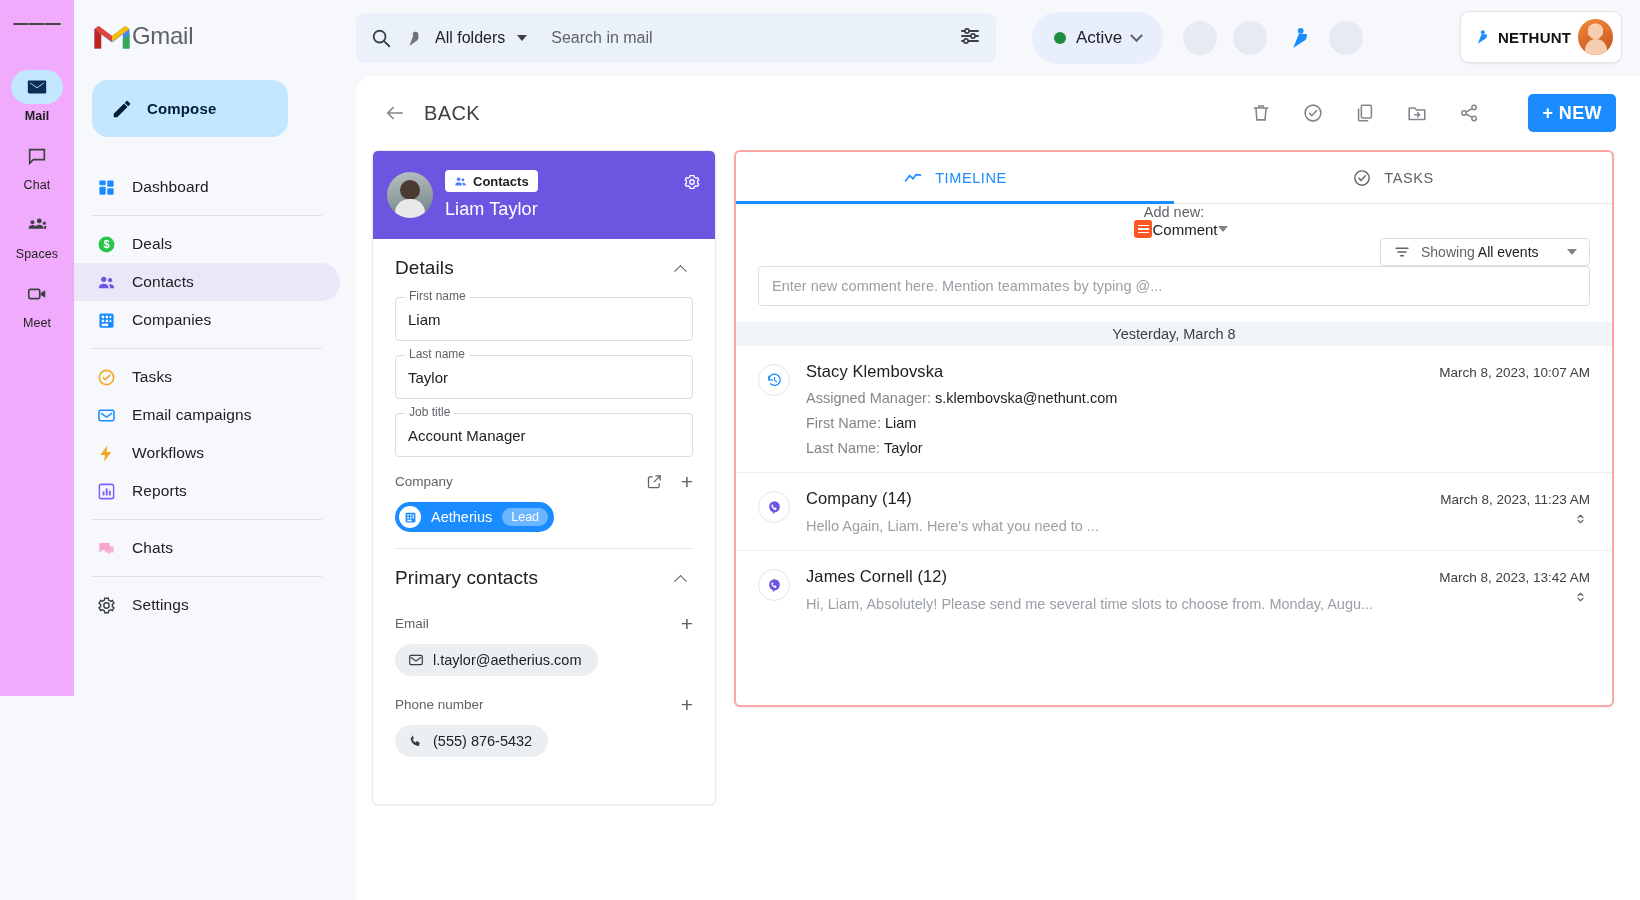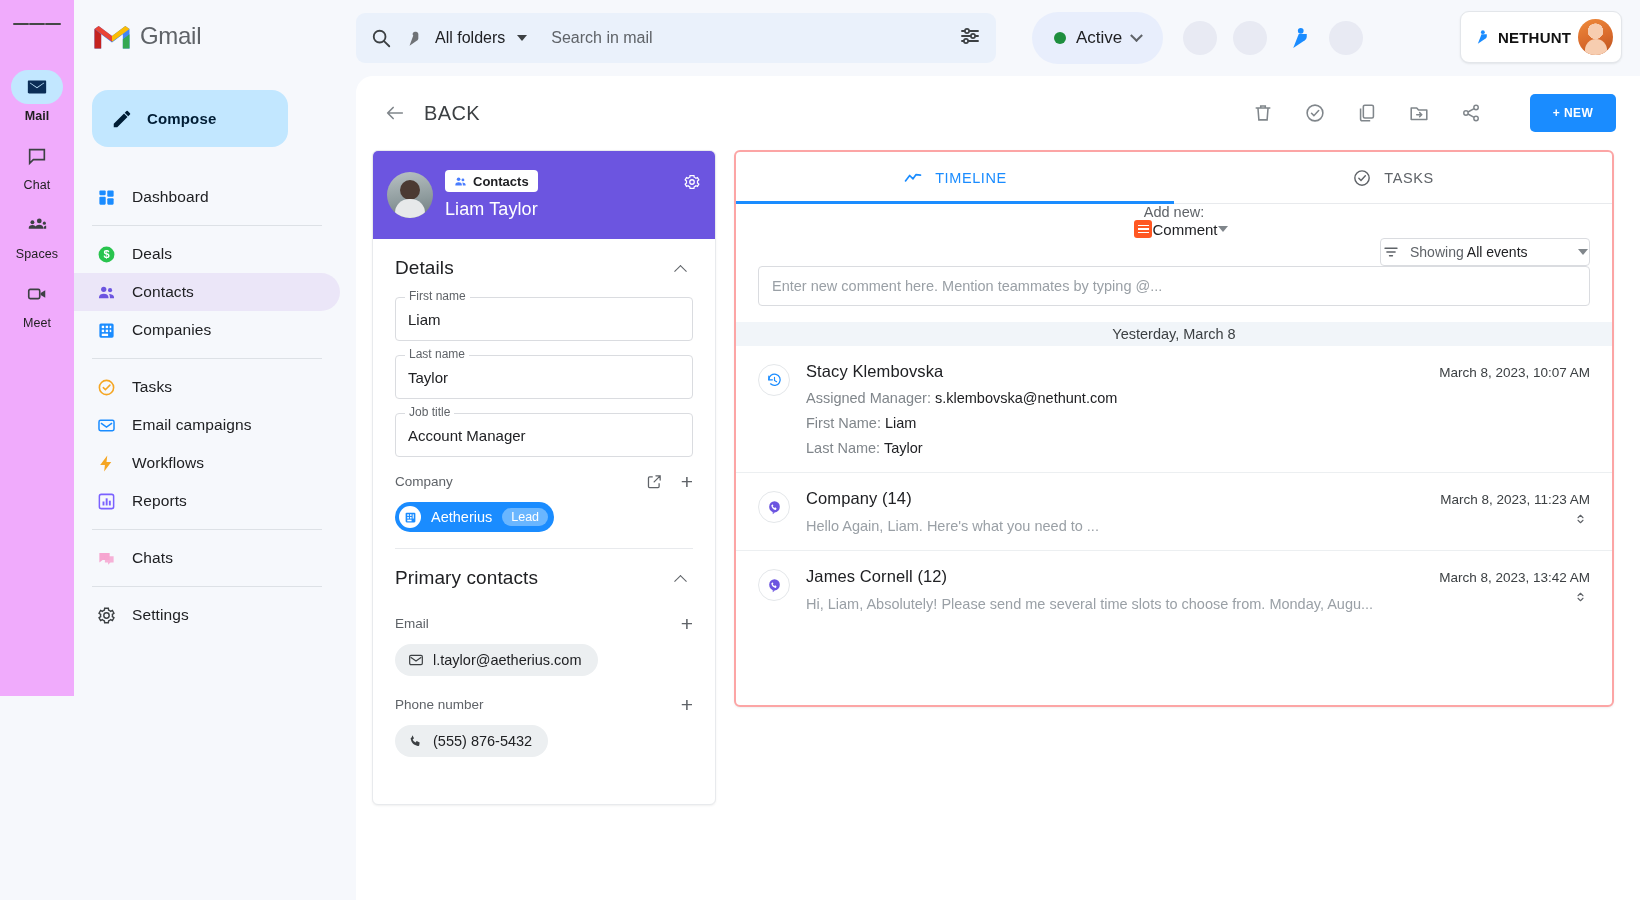--- a/index.html
+++ b/index.html
@@ -26,24 +26,24 @@
   .rail-pill {
     width: 52px; height: 34px; border-radius: 17px;
     display:flex; align-items:center; justify-content:center;
   }
   .rail-item.active .rail-pill { background: #c2e7ff; }
   .rail-label { font-size: 12.5px; color: #1f1f1f; margin-top: 5px; letter-spacing: .1px; }
   .rail-item.active .rail-label { font-weight: 700; }
 
   
   .sidebar { width: 282px; min-width: 282px; height: 900px; background: #f6f8fc; position: relative; }
-  .brand { display:flex; align-items:center; gap: 8px; height: 72px; padding-left: 18px; }
+  .brand { display:flex; align-items:center; gap: 0; height: 72px; padding-left: 18px; }
   .brand-word { font-size: 24px; color: #5f6368; letter-spacing: -.3px; font-family: "Liberation Sans", sans-serif; }
   .compose {
-    margin: 18px 0 0 18px;
+    margin: 8px 0 0 18px;
     width: 196px; height: 57px;
     background: #c2e7ff; border: none; border-radius: 16px;
     display:flex; align-items:center; gap: 14px; padding-left: 19px;
     cursor: pointer;
   }
   .compose-label { font-size: 15px; color: #001d35; font-weight: 600; letter-spacing: .15px; }
 
   .nav { margin-top: 28px; padding-right: 16px; }
   .nav-group { padding: 3px 0; }
   .nav-sep { height: 1px; background: #dde1e6; margin: 6px 18px 6px 18px; }
@@ -109,21 +109,21 @@
     overflow: hidden;
   }
   .card-head { height: 74px; display:flex; align-items:center; padding: 0 24px 0 26px; }
   .back-btn { display:flex; align-items:center; gap: 16px; cursor:pointer; }
   .back-label { font-size: 20px; color: #3c4043; letter-spacing: .4px; }
   .head-actions { margin-left:auto; display:flex; align-items:center; gap: 18px; }
   .act-ico { width: 34px; height: 34px; display:flex; align-items:center; justify-content:center; cursor:pointer; }
   .new-btn {
     margin-left: 24px; height: 38px; min-width: 86px;
     background:#1a8cff; color:#fff; border:none; border-radius:5px;
-    font-size: 12px; font-weight:700; letter-spacing:.4px; cursor:pointer;
+    font-size: 18px; font-weight:700; letter-spacing:.4px; cursor:pointer;
     padding: 0 14px;
   }
 
   .content { display:flex; gap: 18px; padding: 0 26px 0 16px; }
 
   
   .contact-card {
     width: 344px; min-width:344px;
     background:#fff; border:1px solid #e8eaed; border-radius: 6px;
     box-shadow: 0 1px 2px rgba(60,64,67,.08);
@@ -193,21 +193,21 @@
   .tl-tab.active::after { content:""; position:absolute; left:0; right:0; bottom:-1px; height:3px; background:#1a8cff; }
 
   .tl-controls { height: 62px; display:flex; align-items:center; padding: 0 22px; flex-direction: column; }
   .addnew-label { font-size: 14.5px; color:#5f6368; }
   .addnew-pick { display:flex; align-items:center; margin-left: 14px; cursor:pointer; }
   .comment-ico { width:18px;height:18px;border-radius:3px;background:#ff5722; display:flex;align-items:center;justify-content:center; flex-direction:column; gap:2px;}
   .comment-ico i { display:block; width:11px;height:1.6px;background:#fff; }
   .addnew-val { font-size: 15px; color:#202124; }
   .showing {
     margin-left:auto; border:1px solid #dadce0; border-radius:4px; height: 32px;
-    display:flex; align-items:center; gap: 10px; padding: 0 1px; cursor:pointer; min-width: 210px;
+    display:flex; align-items:center; gap: 10px; padding: 0 12px; cursor:pointer; min-width: 210px;
   }
   .showing-text { font-size: 14px; color:#5f6368; }
   .showing-text b { color:#202124; font-weight: 400; }
 
   .comment-box {
     margin: 0 22px 16px; height: 40px; border:1px solid #dadce0; border-radius:4px;
     display:flex; align-items:center; padding: 0 13px; cursor:text;
   }
   .comment-box span { font-size: 14.5px; color:#9aa0a6; }
 

